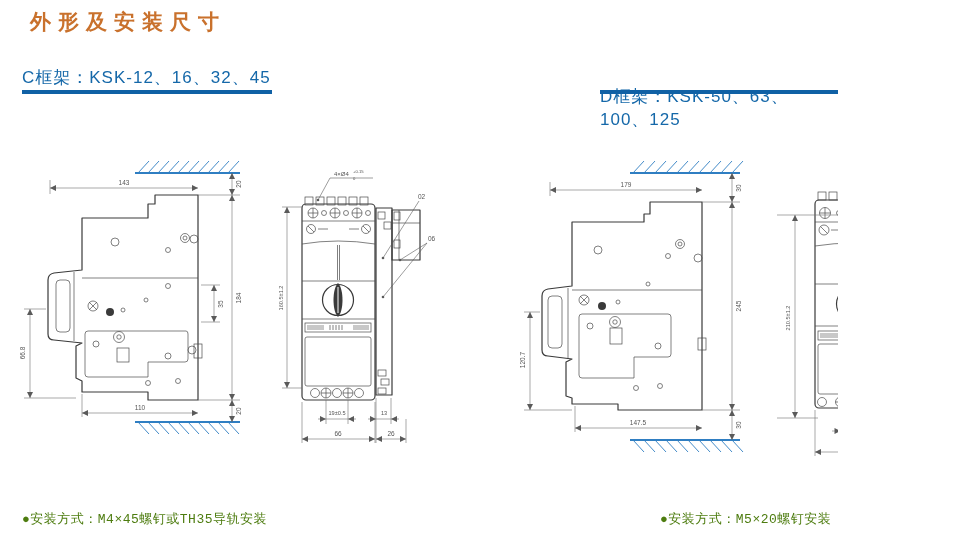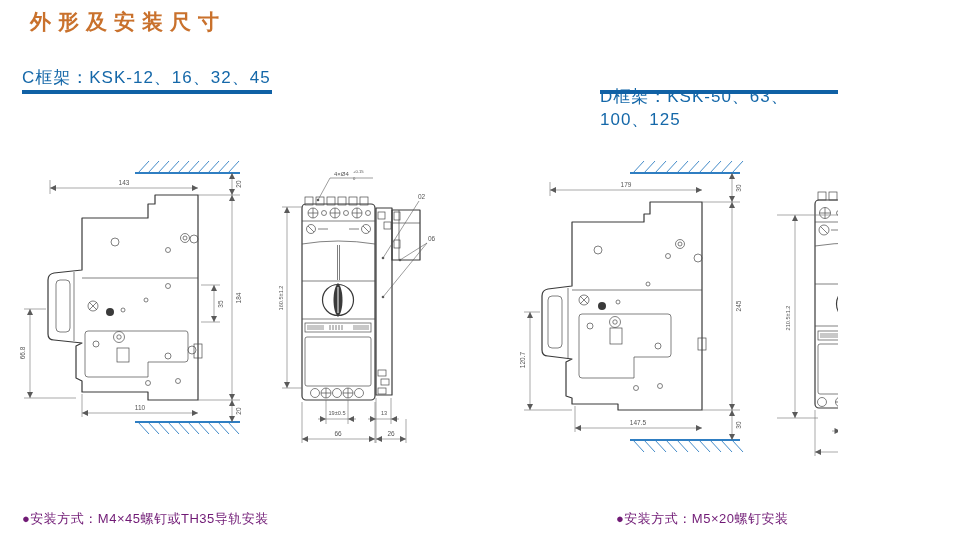--- a/index.html
+++ b/index.html
@@ -2,21 +2,21 @@
 <html><head>
 <meta charset="utf-8">
 <style>
   html,body{margin:0;padding:0;background:#ffffff;}
   #page{position:relative;width:838px;height:538px;background:#ffffff;overflow:hidden;
         font-family:"Liberation Sans",sans-serif;}
   .page-title{position:absolute;left:30px;top:8px;font-size:21px;font-weight:bold;
         color:#c9712c;letter-spacing:7px;}
   .sec-heading{position:absolute;font-size:17px;color:#1568a9;letter-spacing:1px;}
   .sec-underline{position:absolute;height:4px;background:#1061a5;}
-  .mount-note{position:absolute;font-size:13px;color:#701a75;letter-spacing:0.5px;}
+  .mount-note{position:absolute;font-size:13px;color:#4d7c0f;letter-spacing:0.5px;font-family:Liberation Mono, monospace;}
   svg.drawing{position:absolute;overflow:visible;}
   .outline{stroke:#3a3a3a;stroke-width:1.2;fill:none;stroke-linejoin:round;}
   .thin{stroke:#4a4a4a;stroke-width:0.7;fill:none;}
   .darkfill{fill:#3a3a3a;stroke:none;}
   .dim{stroke:#707070;stroke-width:0.6;fill:none;}
   .leader{stroke:#5a5a5a;stroke-width:0.6;fill:none;}
   .dot{fill:#5a5a5a;stroke:none;}
   .dimtxt{fill:#555555;font-size:6.5px;font-family:"Liberation Sans",sans-serif;}
   .dimtxt-sm{fill:#555555;font-size:5.6px;font-family:"Liberation Sans",sans-serif;}
   .toltxt{fill:#555555;font-size:4.2px;font-family:"Liberation Sans",sans-serif;}
@@ -434,15 +434,15 @@
       <line class="dim" x1="47" y1="304" x2="124" y2="304" marker-start="url(#df-a)" marker-end="url(#df-a)"></line>
       <text class="dimtxt" x="85" y="300.5" text-anchor="middle">90</text>
 
       <line class="dim" x1="147" y1="283" x2="147" y2="308"></line>
       <line class="dim" x1="125" y1="304" x2="147" y2="304" marker-start="url(#df-a)" marker-end="url(#df-a)"></line>
       <text class="dimtxt" x="136" y="300.5" text-anchor="middle">26</text>
     </g>
   </svg>
 
   <div class="mount-note" style="left:22px;top:510px;">●安装方式：M4×45螺钉或TH35导轨安装</div>
-  <div class="mount-note" style="left:616px;top:510px;">●安装方式：M5×20螺钉安装</div>
+  <div class="mount-note" style="left:660px;top:510px;">●安装方式：M5×20螺钉安装</div>
 
 </div>
 
 </body></html>

